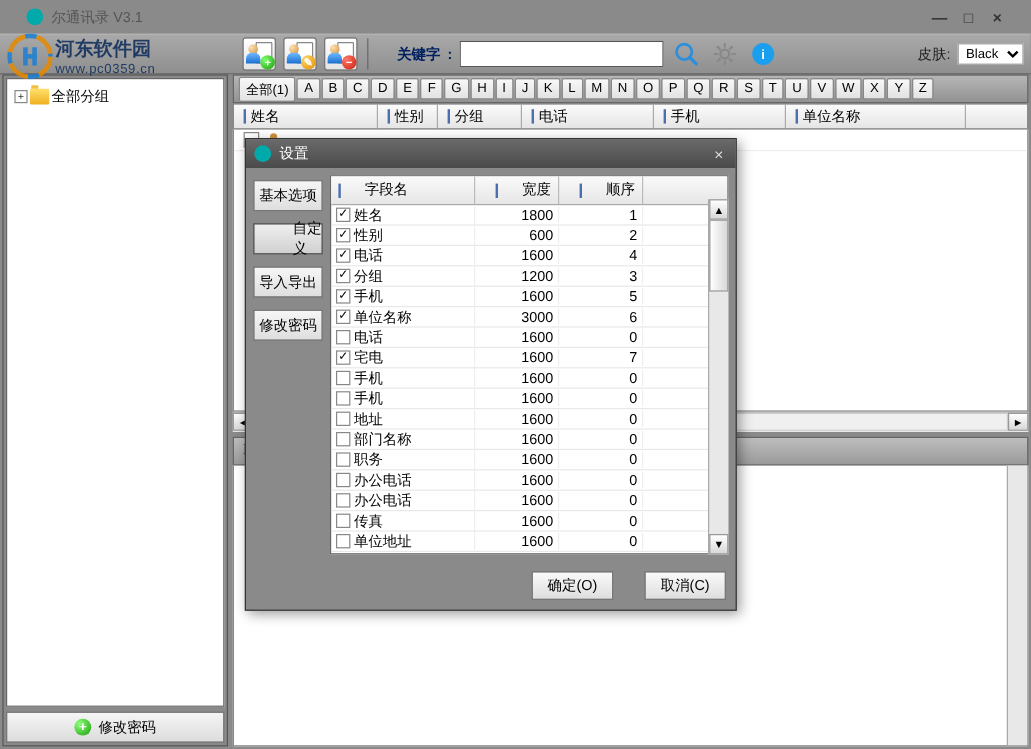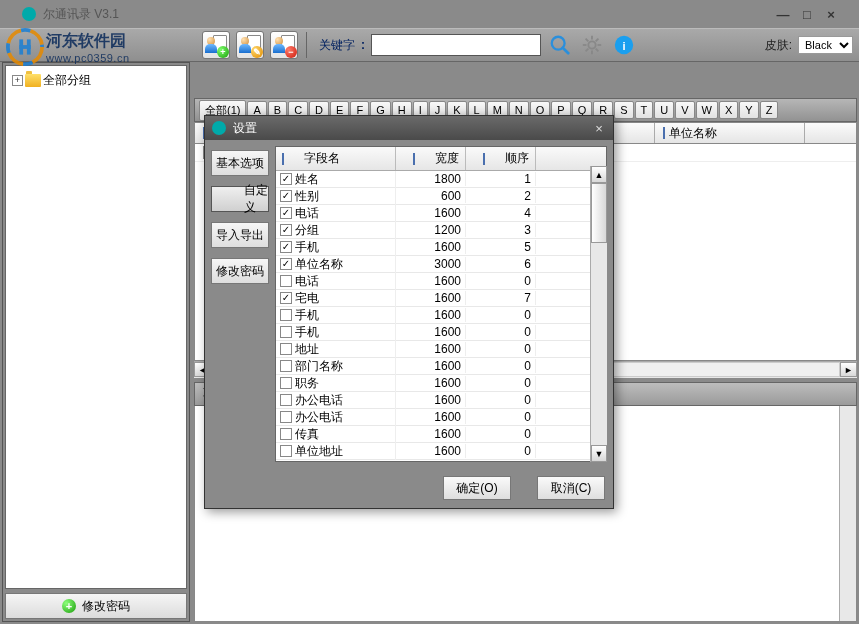--- a/index.html
+++ b/index.html
@@ -18,21 +18,21 @@
 .titlebar-icon { width: 16px; height: 16px; margin-right: 6px; }
 .titlebar-icon svg circle { fill: #0aa; }
 .titlebar-title { flex: 1; color: #555; }
 .titlebar-btns { display: flex; gap: 10px; }
 .tb-btn { width: 14px; height: 14px; display: flex; align-items: center; justify-content: center; color: #333; cursor: pointer; font-size: 13px; font-weight: bold; }
 
 
 .toolbar { height: 34px; background: linear-gradient(#a9a9a9, #8f8f8f); display: flex; align-items: center; padding: 0 6px; gap: 6px; border-top: 1px solid #bbb; border-bottom: 1px solid #666; }
 .tool-btn { width: 28px; height: 28px; background: linear-gradient(#fff, #e4e4e4); border: 1px solid #777; border-radius: 3px; display: flex; align-items: center; justify-content: center; cursor: pointer; position: relative; }
 .tool-sep { width: 1px; height: 26px; background: #666; margin: 0 2px; }
-.keyword-label { color: #002060; font-weight: normal; margin-left: 4px; }
+.keyword-label { color: #002060; font-weight: bold; margin-left: 16px; }
 .keyword-colon { color: #002060; font-weight: bold; }
 .keyword-input { width: 170px; height: 22px; border: 1px solid #555; background: #fff; padding: 0 4px; }
 .skin-label { margin-left: auto; color: #222; }
 .skin-select { width: 55px; height: 18px; border: 1px solid #999; background: #fff; padding: 0 2px; font-size: 11px; }
 
 
 .person-card { position: relative; width: 24px; height: 24px; }
 .person-card .card { position: absolute; top: 2px; right: 1px; width: 14px; height: 18px; background: #fff; border: 1px solid #888; border-radius: 1px; }
 .person-card .head { position: absolute; left: 3px; top: 4px; width: 8px; height: 8px; border-radius: 50%; background: radial-gradient(circle at 30% 30%, #ffe0b0, #d09040); }
 .person-card .body { position: absolute; left: 1px; top: 11px; width: 12px; height: 9px; border-radius: 5px 5px 0 0; background: linear-gradient(#6fb9ff, #1a6fcf); }
@@ -52,21 +52,21 @@
 .sidebar { width: 188px; display: flex; flex-direction: column; border: 1px solid #555; background: #8a8a8a; }
 .tree { flex: 1; background: #fff; border: 1px solid #666; margin: 2px; padding: 4px; overflow: auto; }
 .tree-row { display: flex; align-items: center; gap: 2px; padding: 2px; }
 .tree-exp { width: 11px; height: 11px; border: 1px solid #888; display: flex; align-items: center; justify-content: center; font-size: 9px; line-height: 1; color: #333; cursor: pointer; }
 .folder-icon { width: 16px; height: 13px; background: linear-gradient(#ffe06a, #f0b020); border-radius: 1px; position: relative; }
 .folder-icon::before { content: ""; position: absolute; top: -3px; left: 1px; width: 6px; height: 3px; background: #f0c040; border-radius: 1px 1px 0 0; }
 .new-group { height: 26px; background: linear-gradient(#f5f5f5, #dcdcdc); border: 1px solid #777; margin: 2px; display: flex; align-items: center; justify-content: center; gap: 6px; cursor: pointer; }
 .plus-circle { width: 14px; height: 14px; border-radius: 50%; background: radial-gradient(circle at 30% 30%, #8cff7a, #1a9c0a); color: #fff; display: flex; align-items: center; justify-content: center; font-size: 11px; font-weight: bold; }
 
 .center { flex: 1; display: flex; flex-direction: column; margin-left: 4px; }
-.alpha-bar { height: 24px; background: linear-gradient(#b6b6b6, #929292); display: flex; align-items: center; padding: 0 4px; gap: 1px; border: 1px solid #666; margin-top: 36px; }
+.alpha-bar { height: 24px; background: linear-gradient(#b6b6b6, #929292); display: flex; align-items: center; padding: 0 4px; gap: 1px; border: 1px solid #666; }
 .alpha-chip { padding: 2px 5px; background: linear-gradient(#f8f8f8, #e2e2e2); border: 1px solid #888; border-radius: 2px; font-size: 11px; cursor: pointer; }
 .grid-header { height: 22px; background: linear-gradient(#fbfbfb, #e5e5e5); border: 1px solid #888; display: flex; }
 .gh-col { border-right: 1px solid #aaa; padding: 3px 8px; display: flex; align-items: center; gap: 4px; }
 .gh-bar { width: 2px; height: 12px; background: #4a6fae; }
 .grid-body { flex: 1; background: #fff; border: 1px solid #888; border-top: none; position: relative; }
 .grid-row0 { height: 18px; display: flex; align-items: center; padding-left: 8px; border-bottom: 1px solid #eee; }
 .row-check { width: 13px; height: 13px; border: 1px solid #888; background: #fff; margin-right: 4px; }
 .row-ico { width: 16px; height: 16px; }
 .hscroll { height: 17px; background: #e8e8e8; border-top: 1px solid #aaa; display: flex; align-items: center; }
 .hs-btn { width: 17px; height: 15px; background: linear-gradient(#fff, #d8d8d8); border: 1px solid #999; display: flex; align-items: center; justify-content: center; font-size: 9px; cursor: pointer; }

